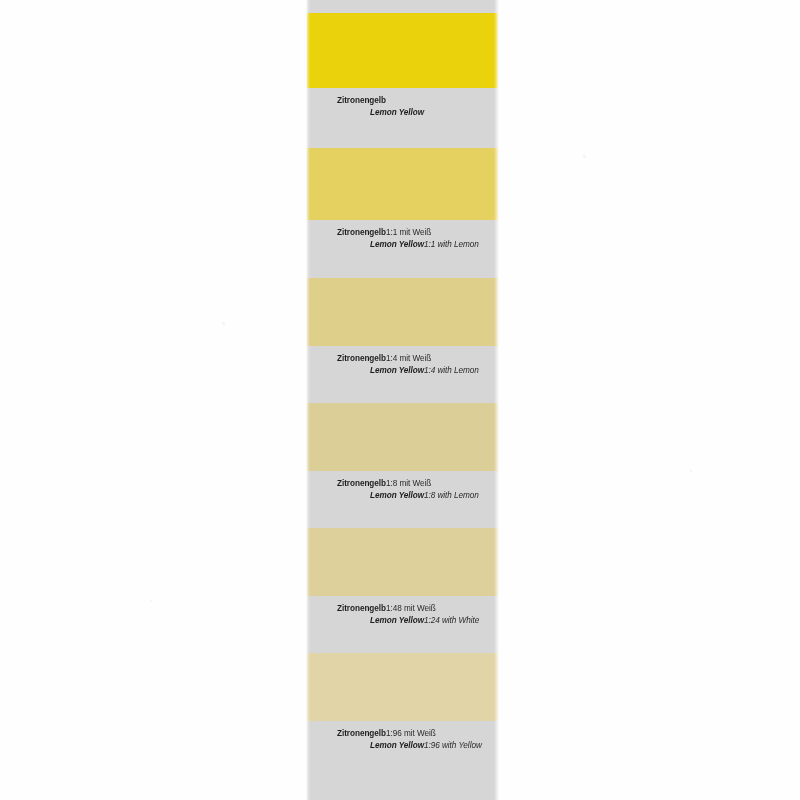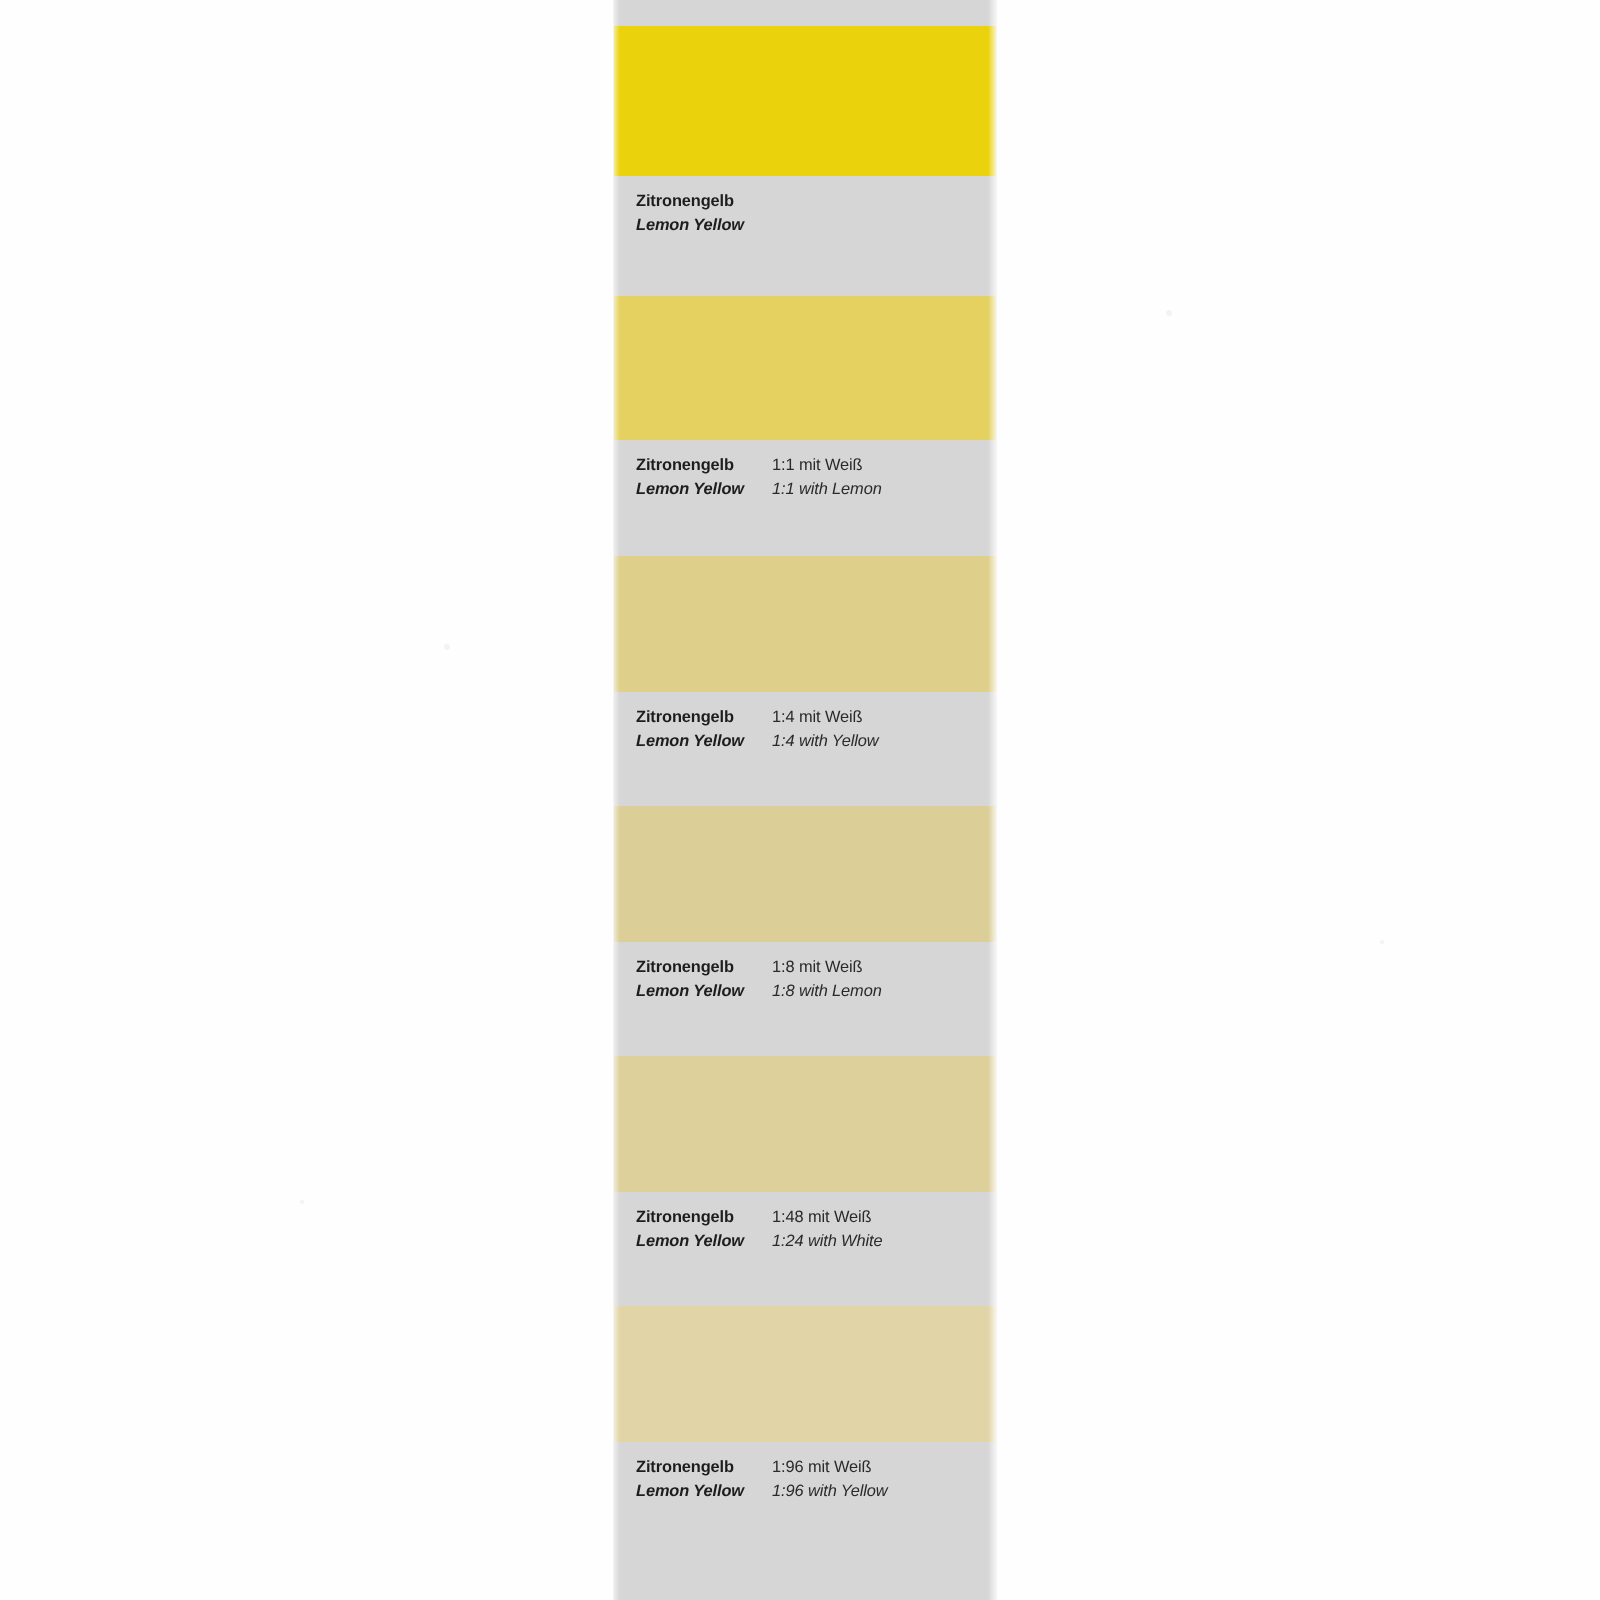--- a/index.html
+++ b/index.html
@@ -55,31 +55,32 @@
     box-sizing: border-box;
     padding: 8px 0 0 11px;
     display: block;
   }
 
   .label-row {
     display: flex;
     align-items: baseline;
     line-height: 1.26;
     white-space: nowrap;
+    text-align: right;
   }
 
   .label-name {
     width: 68px;
     flex: 0 0 68px;
     color: #1d1d1d;
     font-size: 8.2px;
     letter-spacing: -0.05px;
   }
   .label-name.de { font-weight: bold; }
-  .label-name.en { font-weight: bold; font-style: italic; }
+  .label-name.en { font-weight: bold; font-style: italic; margin-left: 38px; }
 
   .label-ratio {
     color: #2a2a2a;
     font-size: 8.2px;
     letter-spacing: -0.05px;
   }
   .label-ratio.en { font-style: italic; }
 
   .label-row.en { margin-top: 1.5px; }
 
@@ -149,21 +150,21 @@
       </div>
       <div class="swatch-block">
         <div class="swatch-color" style="height: 68px; background: rgb(222, 207, 138);"></div>
         <div class="swatch-label" style="height: 57px;">
           <div class="label-row de">
             <span class="label-name de">Zitronengelb</span>
             <span class="label-ratio de">1:4 mit Weiß</span>
           </div>
           <div class="label-row en">
             <span class="label-name en">Lemon Yellow</span>
-            <span class="label-ratio en">1:4 with Yellow</span>
+            <span class="label-ratio en">1:4 with Lemon</span>
           </div>
         </div>
       </div>
       <div class="swatch-block">
         <div class="swatch-color" style="height: 68px; background: rgb(219, 206, 151);"></div>
         <div class="swatch-label" style="height: 57px;">
           <div class="label-row de">
             <span class="label-name de">Zitronengelb</span>
             <span class="label-ratio de">1:8 mit Weiß</span>
           </div>

